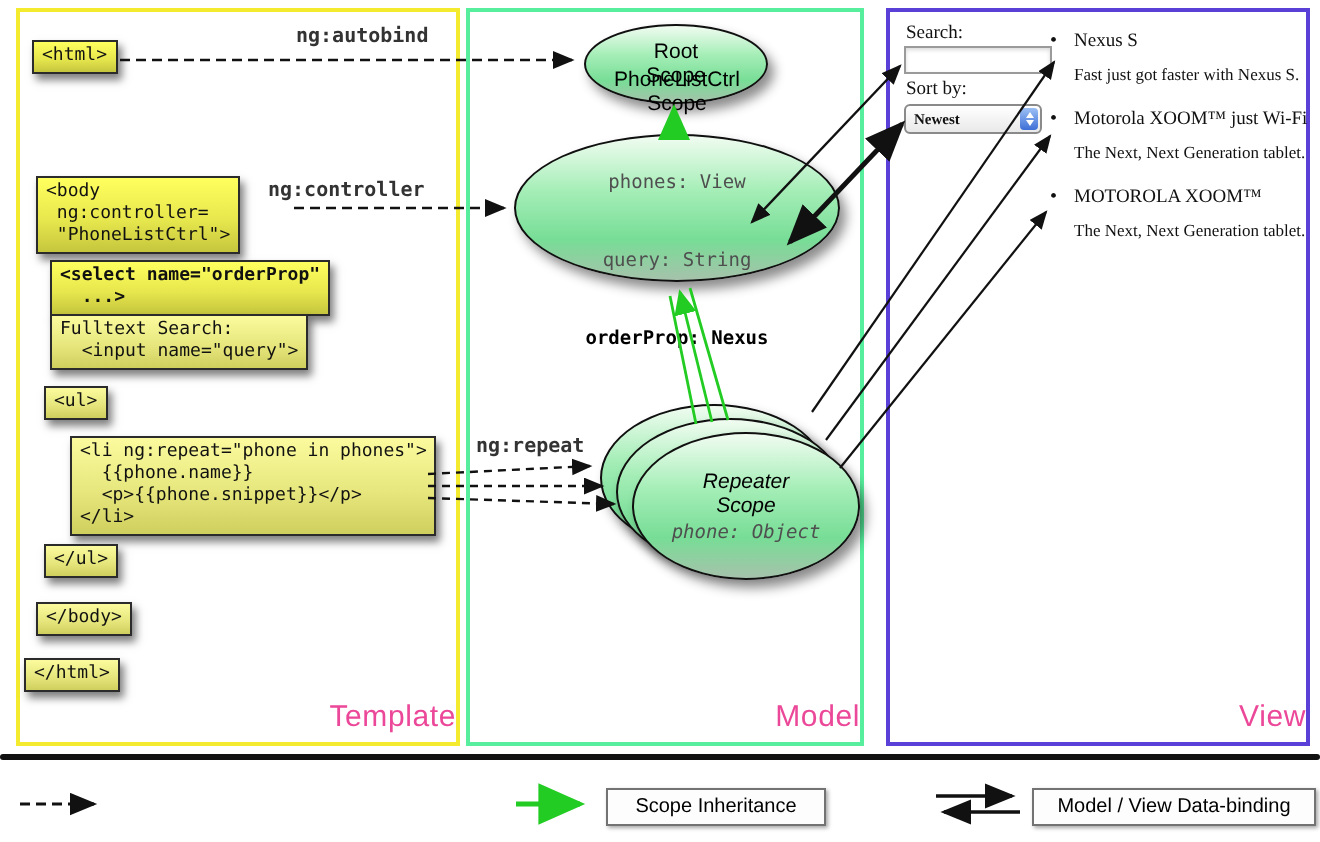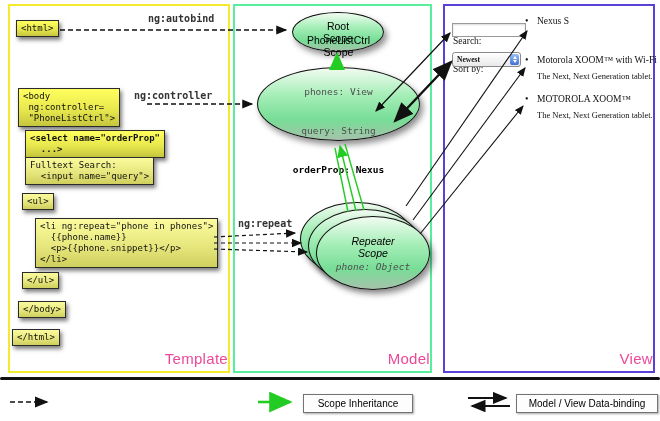--- a/index.html
+++ b/index.html
@@ -19,21 +19,21 @@
   .nglabel{position:absolute;font-family:"DejaVu Sans Mono",monospace;font-size:10px;font-weight:bold;
            color:#333;white-space:nowrap;}
   .scope{position:absolute;border-radius:50%;border:1.6px solid #101010;
          background:linear-gradient(180deg,#f1fcf1 0%,#a5eeb7 38%,#77dd96 72%,#a6c2ab 100%);
          box-shadow:3px 4px 6px rgba(0,0,0,.45);
          display:flex;flex-direction:column;align-items:center;justify-content:center;text-align:center;}
   .scope-title{font-size:10.5px;font-weight:500;color:#000;white-space:pre-line;line-height:12px;}
   .scope-prop{font-family:"DejaVu Sans Mono",monospace;font-size:9.5px;line-height:11px;color:#4f4f4f;}
   .scope-prop.bold{color:#000;font-weight:bold;}
   .serif{font-family:"Liberation Serif",serif;color:#111;}
-  .vlabel{position:absolute;font-size:9.5px;margin-top:24px;}
+  .vlabel{position:absolute;font-size:9.5px;}
   .vinput{position:absolute;left:452px;top:23px;width:72px;height:12px;background:#fff;
           border:1px solid #9a9a9a;box-shadow:inset 0 1px 2px rgba(0,0,0,.15);}
   .vselect{position:absolute;left:452px;top:52px;width:62px;height:13px;background:linear-gradient(#fff,#e9e9e9);
            border:1px solid #8a8a8a;border-radius:3px;display:flex;align-items:center;justify-content:space-between;
            font-size:7.5px;font-weight:bold;padding:0 1px 0 4px;color:#222;}
   .stepper{width:9px;height:11px;border-radius:2px;background:linear-gradient(#9cc0f5,#3f6fd6);
            display:flex;flex-direction:column;align-items:center;justify-content:center;gap:1px;}
   .tri-up{width:0;height:0;border-left:2.5px solid transparent;border-right:2.5px solid transparent;
           border-bottom:3px solid #fff;}
   .tri-down{width:0;height:0;border-left:2.5px solid transparent;border-right:2.5px solid transparent;
@@ -111,23 +111,24 @@
   <div class="vselect">
     <span class="serif">Newest</span>
     <span class="stepper">
       <span class="tri-up"></span>
         <span class="tri-down"></span>
     </span>
   </div>
 
   <div class="vitem-bullet serif" style="top:15px;">•</div>
   <div class="vitem-name serif" style="top:16px;">Nexus S</div>
+  <div class="vitem-desc serif" style="top:32px;">Fast just got faster with Nexus S.</div>
 
   <div class="vitem-bullet serif" style="top:54px;">•</div>
-  <div class="vitem-name serif" style="top:55px;">Motorola XOOM™  with Wi-Fi</div>
+  <div class="vitem-name serif" style="top:55px;">Motorola XOOM™  just Wi-Fi</div>
   <div class="vitem-desc serif" style="top:71px;">The Next, Next Generation tablet.</div>
 
   <div class="vitem-bullet serif" style="top:93px;">•</div>
   <div class="vitem-name serif" style="top:94px;">MOTOROLA XOOM™</div>
   <div class="vitem-desc serif" style="top:110px;">The Next, Next Generation tablet.</div>
 
   <div class="separator"></div>
   <div class="legend-box" style="left:303px;width:92px;">Scope Inheritance</div>
   <div class="legend-box" style="left:516px;width:124px;">Model / View Data-binding</div>
 

